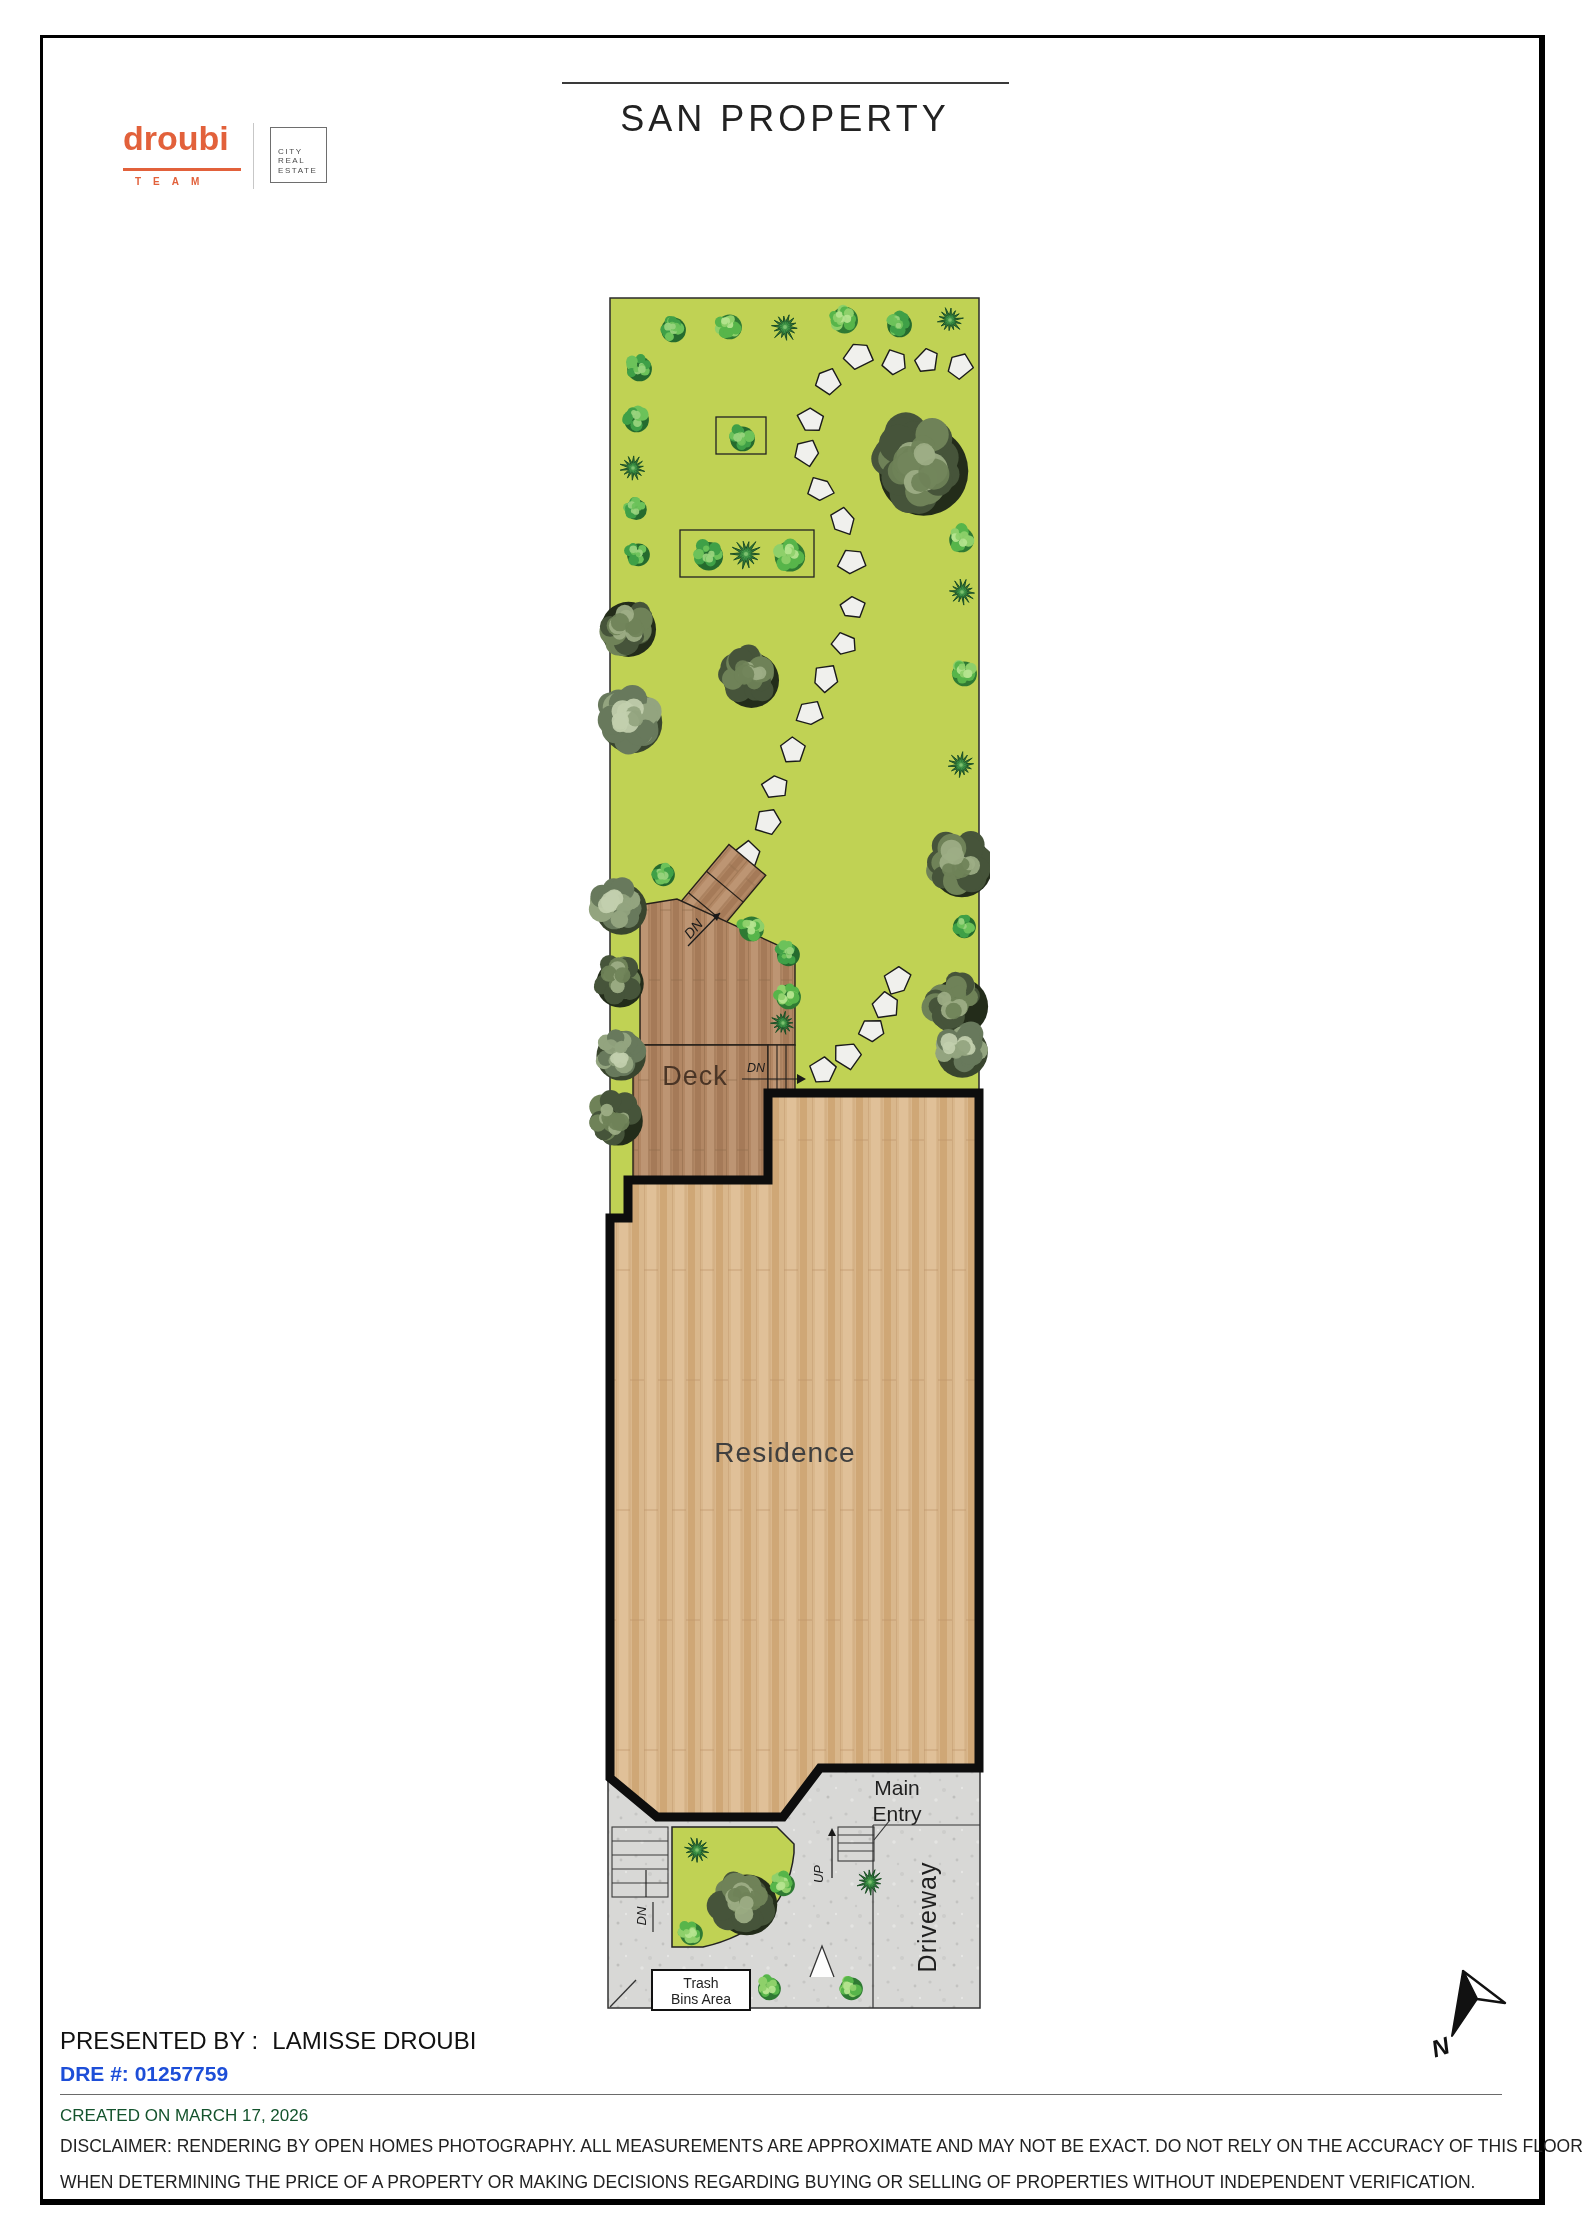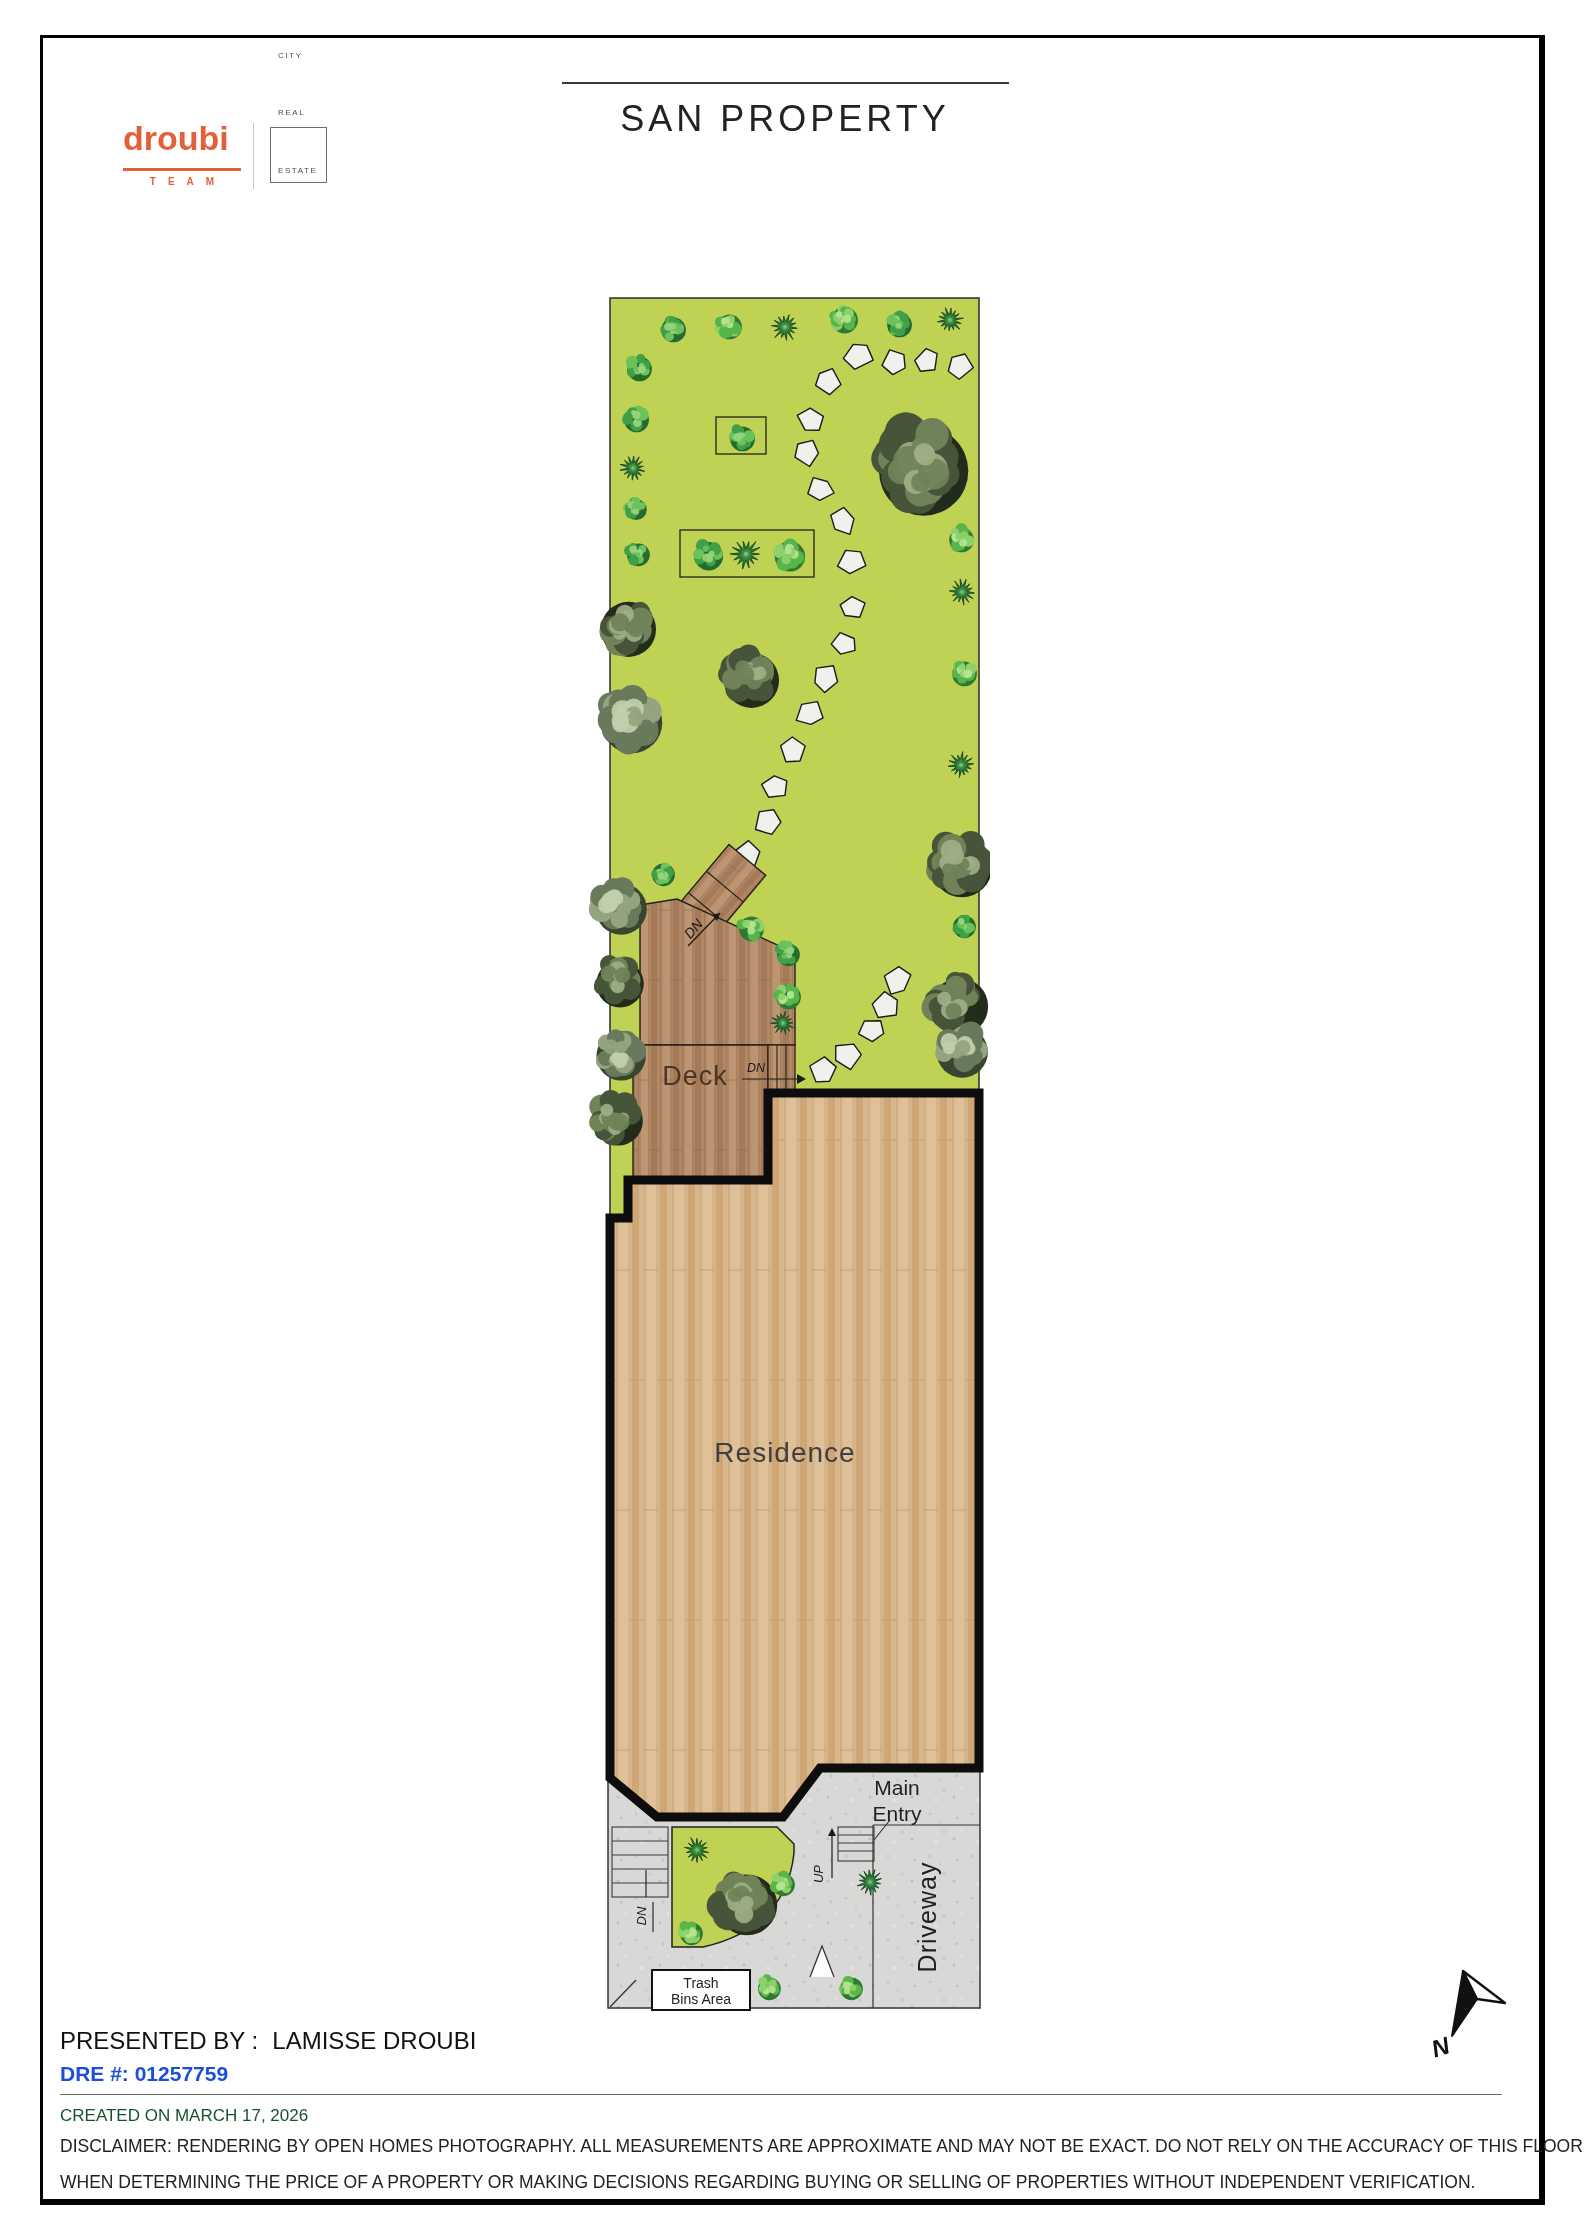--- a/index.html
+++ b/index.html
@@ -4,26 +4,26 @@
 <style>
   html,body{margin:0;padding:0;background:#fff;}
   #page{position:relative;width:1584px;height:2240px;background:#fff;overflow:hidden;
         font-family:"Liberation Sans",sans-serif;color:#1d1d1d;}
   .frame{position:absolute;left:40px;top:35px;width:1505px;height:2170px;box-sizing:border-box;
          border-style:solid;border-color:#000;border-width:3px 6px 6px 3px;}
   
   .brand{position:absolute;left:123px;top:112px;width:210px;height:90px;}
   .wordmark{font-size:34px;font-weight:bold;color:#e2613b;letter-spacing:0px;line-height:52px;}
   .brand-rule{width:118px;height:3px;background:#e2613b;margin-top:4px;}
-  .team{width:118px;text-align:center;font-size:10px;letter-spacing:12px;text-indent:12px;
+  .team{width:118px;text-align:left;font-size:10px;letter-spacing:12px;text-indent:12px;
         color:#e2613b;margin-top:5px;font-weight:bold;}
   .brand-divider{position:absolute;left:253px;top:123px;width:1px;height:66px;background:#c7c7c7;}
   .citybox{position:absolute;left:270px;top:127px;width:57px;height:56px;box-sizing:border-box;
            border:1px solid #6e6e6e;display:flex;flex-direction:column;justify-content:flex-end;
-           padding:6px 0 7px 7px;gap:48px;}
+           padding:6px 0 7px 7px;}
   .citybox div{font-size:8px;letter-spacing:1.6px;color:#4a4a4a;line-height:9.5px;}
   .titleblock{position:absolute;left:470px;top:74px;width:630px;text-align:center;}
   .title{font-size:44px;font-weight:bold;color:#1c1c1c;letter-spacing:1px;}
   .title-rule{width:447px;height:2px;background:#3a3a3a;margin:8px auto 0 auto;}
   .subtitle{font-size:36px;font-weight:normal;color:#222;letter-spacing:4px;margin-top:14px;}
   
   .presented{position:absolute;left:60px;top:2027px;font-size:24px;font-weight:normal;color:#111;}
   .presented .gap{display:inline-block;width:14px;}
   .dre{position:absolute;left:60px;top:2062px;font-size:21px;font-weight:bold;color:#1d4ed8;}
   .foot-rule{position:absolute;left:60px;top:2094px;width:1442px;height:1px;background:#6a6a6a;}

